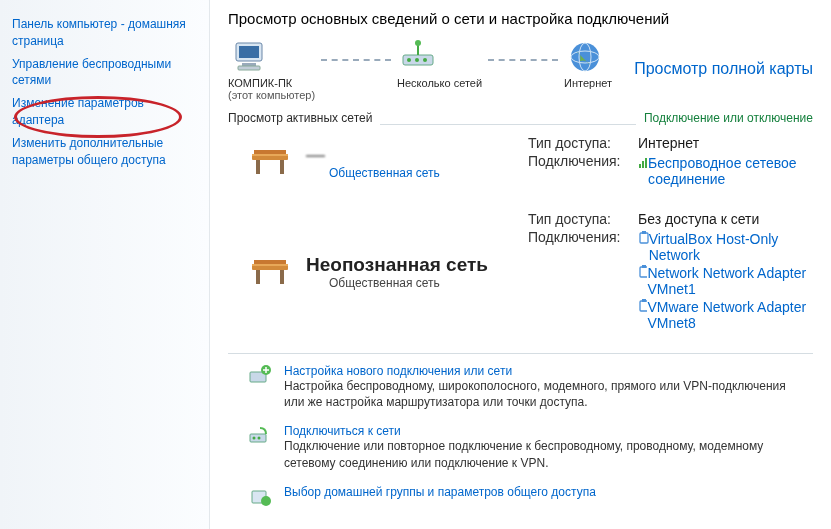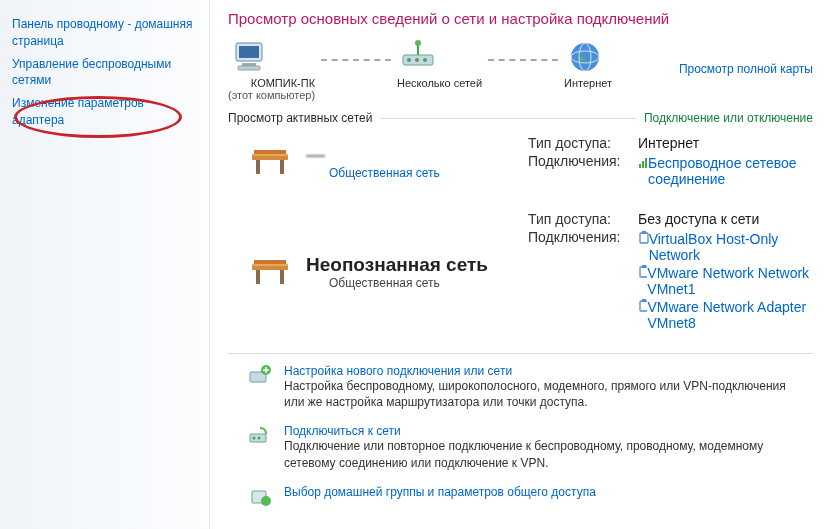--- a/index.html
+++ b/index.html
@@ -1,28 +1,28 @@
 <!DOCTYPE html>
 <html><head>
 <meta charset="utf-8">
 <style>
 * { box-sizing: border-box; margin: 0; padding: 0; }
 body { font-family: "Segoe UI", Tahoma, sans-serif; font-size: 12px; color: #1a1a1a; background: #fff; width: 831px; height: 529px; overflow: hidden; display: flex; }
 .sidebar { width: 210px; background: linear-gradient(to right, #f0f4f8, #fbfdff); padding: 10px 12px; border-right: 1px solid #e3e8ec; position: relative; }
 .sidebar-link { display: block; color: #0066cc; margin: 6px 0; cursor: pointer; line-height: 1.4; }
 .highlight-ellipse { position: absolute; border: 3px solid #c8232a; border-radius: 50%; width: 168px; height: 42px; top: 96px; left: 14px; pointer-events: none; }
 .main { flex: 1; padding: 10px 18px 10px 18px; overflow: hidden; }
-h1 { font-size: 15px; font-weight: normal; color: #be185d; margin-bottom: 10px; }
+h1 { font-size: 15px; font-weight: normal; color: #000000; margin-bottom: 10px; }
 .map-row { display: flex; align-items: center; justify-content: space-between; margin-bottom: 4px; }
 .map-nodes { display: flex; align-items: flex-start; gap: 0; }
-.node { text-align: right; font-size: 11px; color: #2a2a2a; }
+.node { text-align: left; font-size: 11px; color: #2a2a2a; }
 .node-sub { font-size: 11px; color: #555; }
 .dash { width: 70px; border-top: 2px dashed #9ab; margin: 22px 6px 0 6px; }
-.full-map { color: #0066cc; cursor: pointer; font-size: 12px; white-space: nowrap; }
-.section-title { font-size: 12px; color: #2a2a2a; margin: 10px 0 4px 0; display: flex; align-items: center; gap: 8px; }
+.full-map { color: #0066cc; cursor: pointer; font-size: 16px; white-space: nowrap; }
+.section-title { font-size: 12px; color: #2a2a2a; margin: 10px 0 4px 0; display: flex; align-items: flex-end; gap: 8px; }
 .section-title .line { flex: 1; border-top: 1px solid #d5dde2; }
 .section-link { color: #15803d; cursor: pointer; font-size: 12px; }
 .net-row { display: flex; margin: 8px 0 18px 0; }
 .net-left { display: flex; align-items: center; gap: 14px; width: 300px; padding-left: 20px; }
 .net-name { font-weight: bold; color: #777; font-size: 19px; filter: blur(1px); }
 .net-name.visible { filter: none; color: #222; }
 .net-type { color: #0066cc; font-size: 12px; cursor: pointer; margin-left: 23px; }
 .net-type.plain { color: #444; cursor: default; }
 .net-right { flex: 1; font-size: 14px; }
 .kv { display: flex; margin: 2px 0; }
@@ -33,23 +33,24 @@
 .task { display: flex; gap: 12px; margin: 10px 12px 14px 20px; }
 .task-icon { width: 24px; height: 24px; flex-shrink: 0; }
 .task-title { color: #0066cc; cursor: pointer; font-size: 12px; margin-bottom: 2px; }
 .task-desc { color: #333; font-size: 12px; line-height: 1.35; }
 svg { display: block; }
 </style>
 </head>
 <body>
 
 <div class="sidebar">
-  <a class="sidebar-link">Панель проводному - домашняя страница</a>
+  <a class="sidebar-link">Панель компьютер - домашняя страница</a>
   <a class="sidebar-link">Управление беспроводными сетями</a>
   <a class="sidebar-link">Изменение параметров адаптера</a>
+  <a class="sidebar-link">Изменить дополнительные параметры общего доступа</a>
   <div class="highlight-ellipse"></div>
 </div>
 
 <div class="main">
   <h1>Просмотр основных сведений о сети и настройка подключений</h1>
 
   <div class="map-row">
     <div class="map-nodes">
       <div class="node">
         <svg width="42" height="40">
@@ -154,21 +155,21 @@
                 <rect x="2" y="2" width="8" height="10" rx="1" fill="none" stroke="#4a90d9" stroke-width="1.3"></rect>
                 <rect x="4" y="0" width="4" height="3" fill="#4a90d9"></rect>
               </svg>
               <a class="link">VirtualBox Host-Only Network</a>
             </div>
           <div class="conn-item">
               <svg width="12" height="14">
                 <rect x="2" y="2" width="8" height="10" rx="1" fill="none" stroke="#4a90d9" stroke-width="1.3"></rect>
                 <rect x="4" y="0" width="4" height="3" fill="#4a90d9"></rect>
               </svg>
-              <a class="link">VMware Network Network VMnet1</a>
+              <a class="link">Network Network Adapter VMnet1</a>
             </div>
           <div class="conn-item">
               <svg width="12" height="14">
                 <rect x="2" y="2" width="8" height="10" rx="1" fill="none" stroke="#4a90d9" stroke-width="1.3"></rect>
                 <rect x="4" y="0" width="4" height="3" fill="#4a90d9"></rect>
               </svg>
               <a class="link">VMware Network Adapter VMnet8</a>
             </div>
         </div>
       </div>

